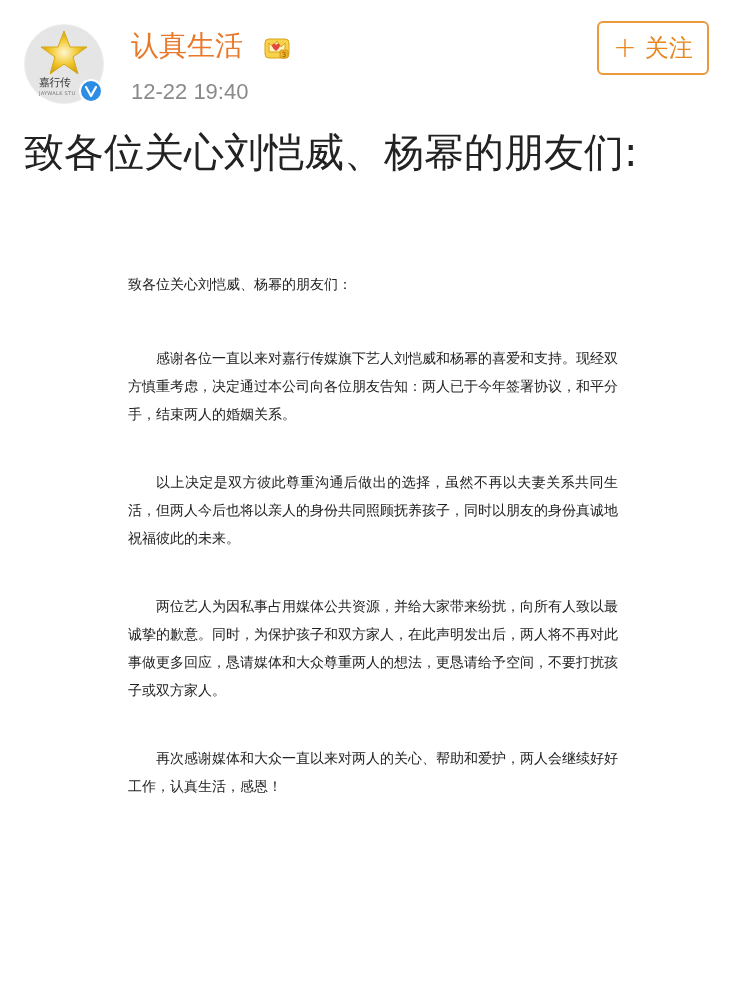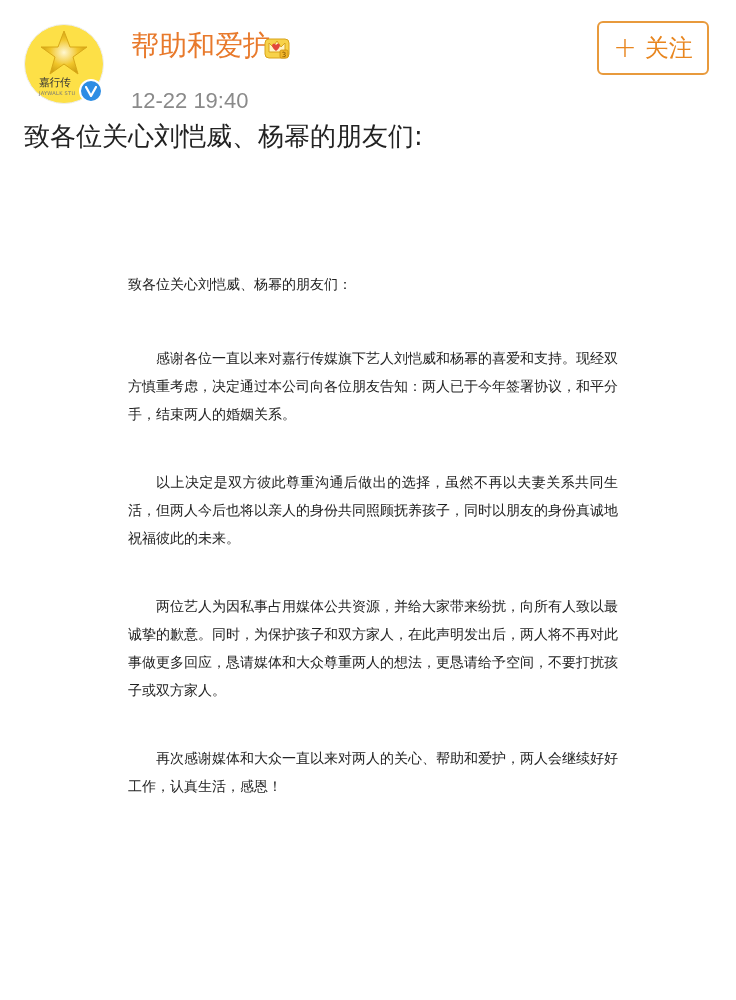--- a/index.html
+++ b/index.html
@@ -2,50 +2,50 @@
 <html><head>
 <meta charset="utf-8">
 <style>
   html, body { margin: 0; padding: 0; }
   body {
     width: 736px; height: 1000px; background: #ffffff; position: relative; overflow: hidden;
     font-family: "DejaVu Sans", "Liberation Sans", sans-serif; color: #333;
   }
   .avatar {
     position: absolute; left: 24px; top: 24px; width: 80px; height: 80px;
-    border-radius: 50%; background: #fde047; border: 1px solid #eee; box-sizing: border-box;
+    border-radius: 50%; background: #e5e5e5; border: 1px solid #eee; box-sizing: border-box;
   }
   .avatar .star { position: absolute; left: 14px; top: 4px; width: 50px; height: 50px; }
   .avatar .logo-text {
     position: absolute; left: 14px; top: 50px; font-size: 11px; color: #333; letter-spacing: -0.5px;
   }
   .avatar .logo-sub {
     position: absolute; left: 14px; top: 65px; font-size: 5px; color: #777; letter-spacing: 0.3px;
   }
   .verified {
     position: absolute; left: 79px; top: 79px; width: 24px; height: 24px; border-radius: 50%;
     background: #2d8de4; border: 2px solid #fff; box-sizing: border-box;
   }
   .verified svg { position: absolute; left: 4px; top: 5px; }
   .username {
     position: absolute; left: 131px; top: 28px; font-size: 28px; color: #e8792b; line-height: 36px;
   }
   .crown { position: absolute; left: 262px; top: 32px; width: 30px; height: 30px; }
   .timestamp {
-    position: absolute; left: 131px; top: 86px; font-size: 22px; color: #8a8a8a; line-height: 30px;
+    position: absolute; left: 131px; top: 77px; font-size: 22px; color: #8a8a8a; line-height: 30px;
     font-family: "Liberation Sans", "DejaVu Sans", sans-serif;
   }
   .follow-btn {
     position: absolute; left: 597px; top: 21px; width: 112px; height: 54px; box-sizing: border-box;
     border: 2px solid #e89a3c; border-radius: 6px; background: #fff; color: #e8861f;
     font-size: 24px; display: flex; align-items: center; justify-content: center; gap: 8px; cursor: pointer;
   }
   .follow-btn .plus { font-size: 28px; font-weight: 300; line-height: 1; }
   .post-title {
-    position: absolute; left: 24px; top: 116px; font-size: 26px; color: #222; line-height: 40px;
+    position: absolute; left: 24px; top: 132px; font-size: 40px; color: #222; line-height: 40px;
   }
   .statement {
     position: absolute; left: 128px; top: 270px; width: 490px;
     font-size: 14px; color: #222; line-height: 28px;
   }
   .statement .greet { margin: 0 0 46px 0; }
   .statement p { margin: 17px 0 40px 0; text-indent: 2em; text-align: justify; }
 </style>
 </head>
 <body>
@@ -64,21 +64,21 @@
     </svg>
     <span class="logo-text">嘉行传</span>
     <span class="logo-sub">JAYWALK STU</span>
   </div>
   <div class="verified">
     <svg width="12" height="11" viewBox="0 0 12 11">
       <polyline points="1,1 6,10 11,1" fill="none" stroke="#fff" stroke-width="2.2" stroke-linecap="round" stroke-linejoin="round"></polyline>
     </svg>
   </div>
 
-  <div class="username">帮助和爱护</div>
+  <div class="username">认真生活</div>
   <svg class="crown" viewBox="0 0 30 30">
     <rect x="3" y="7" width="24" height="19" rx="4" fill="#f7d24a" stroke="#d9a31a" stroke-width="1"></rect>
     <path d="M7,20 L7,11 L11,15 L15,9 L19,15 L23,11 L23,20 Z" fill="#fff3c4" stroke="#d9a31a" stroke-width="1"></path>
     <path d="M10,13 q2,-3 4,0 q2,-3 4,0 q0,3 -4,6 q-4,-3 -4,-6z" fill="#e2473b"></path>
     <rect x="18" y="18" width="8" height="8" rx="1.5" fill="#f0b52a" stroke="#c98e10" stroke-width="0.8"></rect>
     <text x="22" y="25" font-size="7" text-anchor="middle" fill="#7a4a00" font-family="DejaVu Sans, sans-serif">3</text>
   </svg>
   <div class="timestamp">12-22 19:40</div>
 
   <div class="follow-btn">

